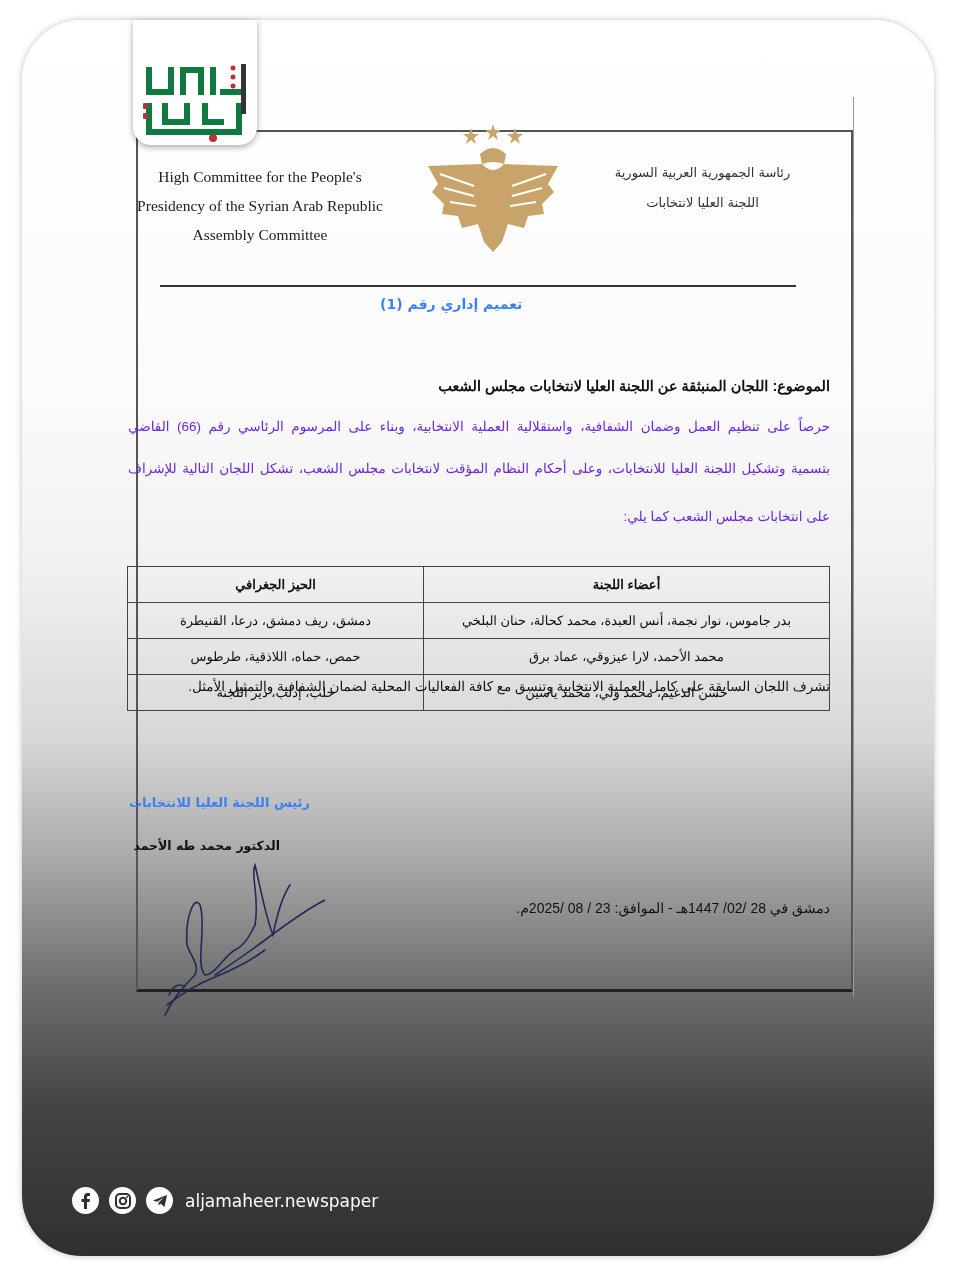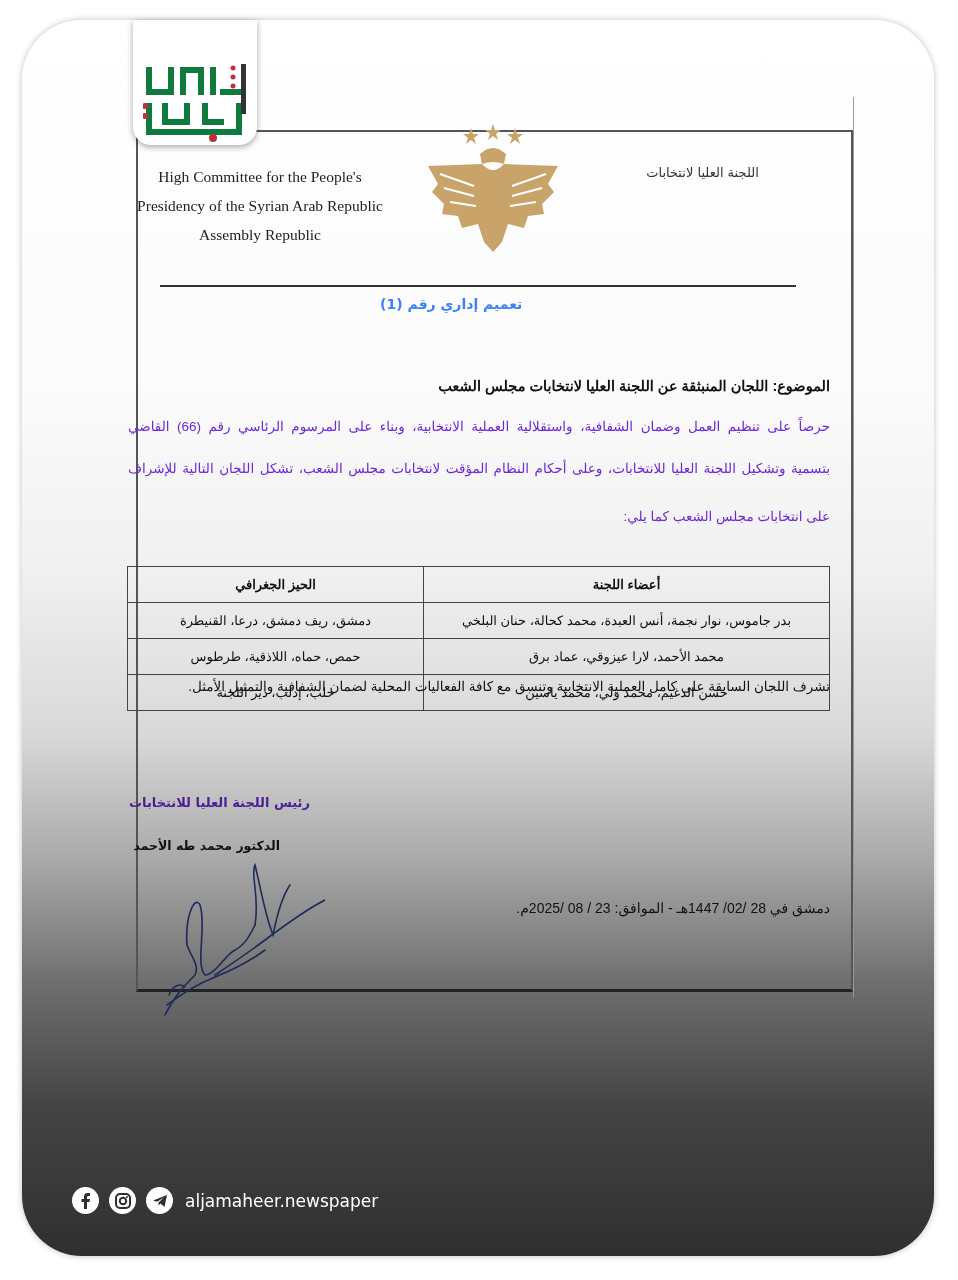--- a/index.html
+++ b/index.html
@@ -17,21 +17,21 @@
   .hr{position:absolute;left:160px;top:285px;width:636px;height:2px;background:#333;}
   .circ-title{position:absolute;left:380px;top:296px;width:200px;text-align:left;direction:rtl;font-family:"DejaVu Sans",sans-serif;font-weight:bold;font-size:14px;color:#3b82f6;}
   .subject{position:absolute;left:380px;top:378px;width:450px;text-align:right;direction:rtl;font-family:"Liberation Sans",sans-serif;font-weight:bold;font-size:14.5px;color:#111;}
   .para{position:absolute;left:128px;width:702px;direction:rtl;font-family:"Liberation Sans",sans-serif;font-size:13.5px;color:#6d28d9;text-align:justify;text-align-last:justify;}
   .para.last{text-align-last:right;}
   table.committees{position:absolute;left:127px;top:566px;width:703px;border-collapse:collapse;direction:rtl;font-family:"Liberation Sans",sans-serif;font-size:13px;color:#111;}
   table.committees th, table.committees td{border:1.5px solid #444;height:19px;padding:8px 4px;text-align:center;line-height:17px;}
   table.committees th{font-weight:bold;}
   table.committees .col-members{width:397px;}
   .closing{position:absolute;left:140px;top:678px;width:690px;direction:rtl;text-align:right;font-family:"Liberation Sans",sans-serif;font-size:13.5px;color:#111;}
-  .sig-title{position:absolute;left:120px;top:795px;width:190px;direction:rtl;text-align:right;font-family:"DejaVu Sans",sans-serif;font-weight:bold;font-size:13px;color:#4c1d95;}
+  .sig-title{position:absolute;left:120px;top:795px;width:190px;direction:rtl;text-align:right;font-family:"DejaVu Sans",sans-serif;font-weight:bold;font-size:13px;color:#3b82f6;}
   .sig-name{position:absolute;left:120px;top:838px;width:160px;direction:rtl;text-align:right;font-family:"DejaVu Sans",sans-serif;font-weight:bold;font-size:12.5px;color:#111;}
   .signature{position:absolute;left:155px;top:855px;}
   .date-line{position:absolute;left:455px;top:900px;width:375px;direction:rtl;text-align:right;font-family:"Liberation Sans",sans-serif;font-size:14px;color:#111;}
   .footer{position:absolute;left:72px;top:1187px;display:flex;align-items:center;gap:10px;text-align:right;}
   .soc{width:27px;height:27px;border-radius:50%;background:#fff;display:flex;align-items:center;justify-content:center;}
   .handle{color:#fff;font-family:"DejaVu Sans",sans-serif;font-size:17px;margin-left:2px;}
 </style>
 </head>
 <body>
 
@@ -56,21 +56,21 @@
     <circle cx="90" cy="24" r="2.5" fill="#c0303a"></circle>
     <circle cx="2" cy="44" r="3" fill="#c0303a"></circle>
     <circle cx="2" cy="54" r="3" fill="#c0303a"></circle>
     <circle cx="70" cy="76" r="4" fill="#c0303a"></circle>
   </svg>
 </div>
 
 <div class="header-en">
   <div>High Committee for the People's</div>
   <div>Presidency of the Syrian Arab Republic</div>
-  <div>Assembly Republic</div>
+  <div>Assembly Committee</div>
 </div>
 
 <svg class="emblem" width="150" height="130" viewBox="0 0 150 130">
   <g fill="#c9a46a">
     <polygon points="53,4 55,10 61,10 56,14 58,20 53,16 48,20 50,14 45,10 51,10"></polygon>
     <polygon points="75,0 77,6 83,6 78,10 80,16 75,12 70,16 72,10 67,6 73,6"></polygon>
     <polygon points="97,4 99,10 105,10 100,14 102,20 97,16 92,20 94,14 89,10 95,10"></polygon>
     <path d="M62 30 Q75 18 88 30 L86 40 Q75 36 64 40 Z"></path>
     <path d="M64 40 L10 42 L20 60 L14 68 L26 80 L24 90 L40 92 L44 104 L60 100 L66 118 L75 128 L84 118 L90 100 L106 104 L110 92 L126 90 L124 80 L136 68 L130 60 L140 42 L86 40 Q75 52 64 40 Z"></path>
   </g>
@@ -78,20 +78,21 @@
     <line x1="22" y1="50" x2="56" y2="62"></line>
       <line x1="26" y1="64" x2="56" y2="72"></line>
       <line x1="32" y1="78" x2="58" y2="82"></line>
     <line x1="128" y1="50" x2="94" y2="62"></line>
       <line x1="124" y1="64" x2="94" y2="72"></line>
       <line x1="118" y1="78" x2="92" y2="82"></line>
   </g>
 </svg>
 
 <div class="header-ar">
+  <div>رئاسة الجمهورية العربية السورية</div>
   <div>اللجنة العليا لانتخابات</div>
 </div>
 
 <div class="hr"></div>
 
 <div class="circ-title">تعميم إداري رقم (1)</div>
 
 <div class="subject">الموضوع: اللجان المنبثقة عن اللجنة العليا لانتخابات مجلس الشعب</div>
 
 <div class="para" style="top:418px;">حرصاً على تنظيم العمل وضمان الشفافية، واستقلالية العملية الانتخابية، وبناء على المرسوم الرئاسي رقم (66) القاضي</div>

